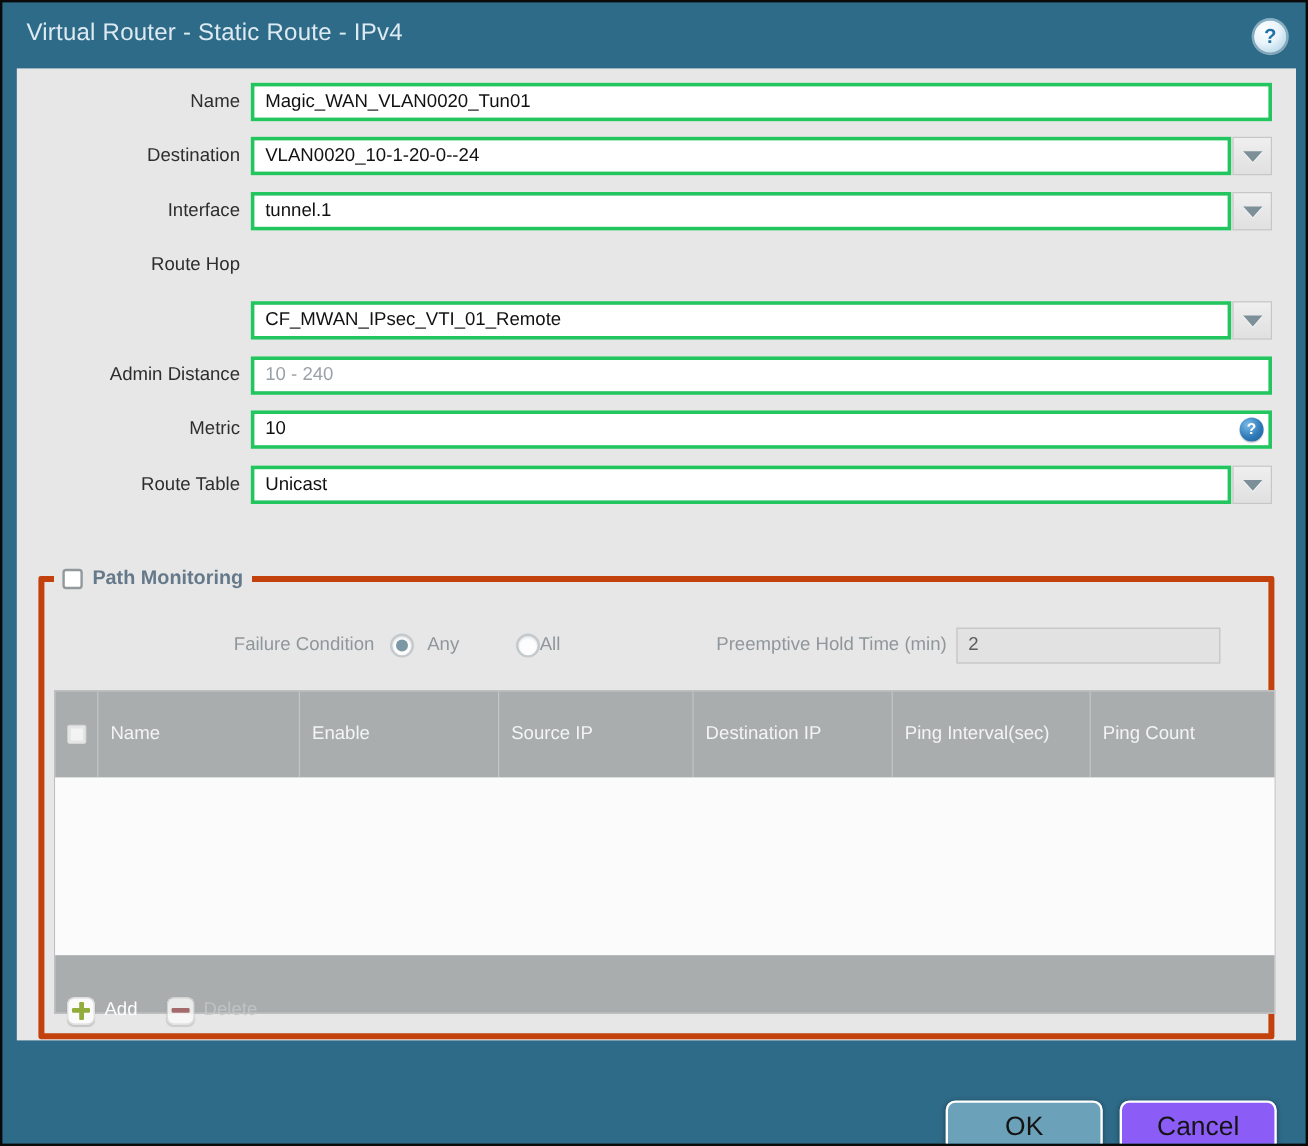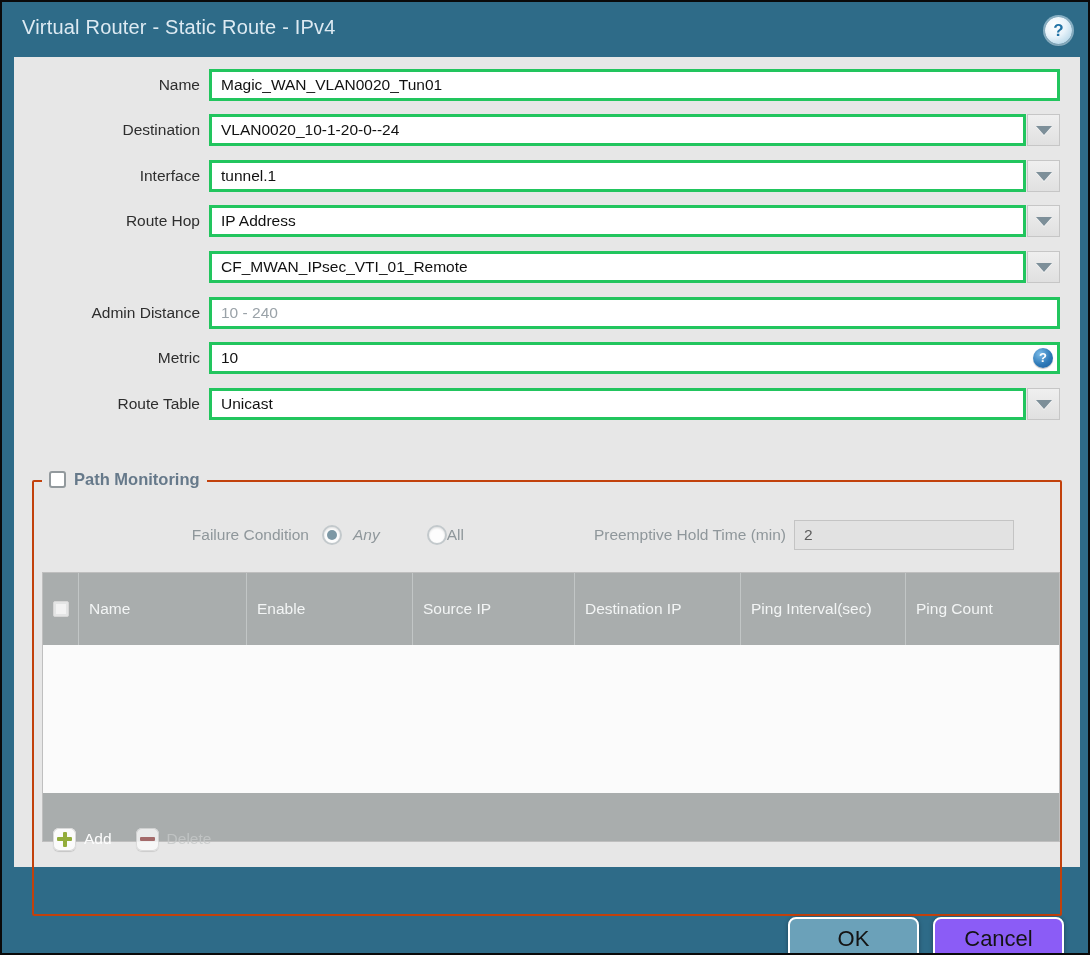--- a/index.html
+++ b/index.html
@@ -28,32 +28,32 @@
   .dd-btn { flex:none; width:33px; height:32px; margin-left:1px; background:linear-gradient(#efefef,#e0e0e0);
             border:1px solid #c6c6c6; display:flex; align-items:center; justify-content:center; cursor:pointer; }
   .dd-arrow { width:0; height:0; border-left:8px solid transparent; border-right:8px solid transparent;
               border-top:9px solid #7d8f99; filter:drop-shadow(0 1px 0 rgba(255,255,255,.7)); }
   .metric-help { position:absolute; right:7px; top:6px; width:20px; height:20px; border-radius:50%;
     background:radial-gradient(circle at 35% 30%, #7bbbe8 0%, #2f7ab8 55%, #1a5c9c 100%);
     color:#fff; font-size:13px; font-weight:bold; text-align:center; line-height:20px; cursor:pointer;
     box-shadow:0 1px 1px rgba(0,0,0,.25); }
 
   
-  .pm { position:absolute; left:18px; top:423px; width:1030px; height:436px; border:2px solid #c2410c; border-radius:2px; }
+  .pm { position:absolute; left:18px; top:423px; width:1030px; height:386px; border:5px solid #c2410c; border-radius:2px; }
   .pm-legend { position:absolute; left:8px; top:-12px; background:#e7e7e7; padding:0 7px; display:flex; align-items:center; gap:8px; }
   .cb { width:17px; height:17px; background:#fff; border:2px solid #92999d; border-radius:3px; cursor:pointer; flex:none; }
   .pm-title { font-size:16.5px; font-weight:bold; color:#66798a; }
 
   .pm-cond-row { position:absolute; left:0; top:38px; width:100%; height:30px; display:flex; align-items:center; }
   .pm-lbl { color:#8f979b; font-size:15.5px; }
   .cond-lbl { width:275px; text-align:right; flex:none; }
   .radio { width:20px; height:20px; border-radius:50%; background:#fdfdfd; border:2px solid #c3c9cc; position:relative;
            flex:none; cursor:pointer; box-shadow:inset 0 1px 2px rgba(0,0,0,.12); }
   .radio.selected::after { content:""; position:absolute; inset:3px; border-radius:50%; background:#7d98a5; }
-  .radio-any { margin-left:13px; } .any-lbl { margin-left:11px;font-style:italic; }
+  .radio-any { margin-left:13px; } .any-lbl { margin-left:11px; }
   .radio-all { margin-left:47px; } .all-lbl { margin-left:0; }
   .pht-lbl { width:320px; text-align:right; flex:none; margin-left:2px; }
   .pht-input { margin-left:8px; width:220px; height:30px; background:#e2e2e2; border:1px solid #c4c4c4;
                padding:0 9px; font-size:15.5px; color:#5d5d5d; font-family:inherit; }
 
   
   .pm-table { position:absolute; left:8px; top:90px; width:1018px; height:270px; border:1px solid #bfbfbf;
               display:flex; flex-direction:column; background:#fbfbfb; }
   .thead { flex:none; height:72px; background:#a9adad; display:flex; }
   .th { border-left:1px solid #c2c6c6; color:#f3f5f5; font-size:15.5px; padding:0 6px 0 10px;
@@ -116,26 +116,20 @@
       <div class="fieldwrap">
         <input class="txt" value="tunnel.1" style="">
         <div class="dd-btn">
             <span class="dd-arrow"></span>
           </div>
       </div>
     </div>
 
     <div class="row" style="top:148px">
       <div class="lbl">Route Hop</div>
-      <div class="fieldwrap">
-        <input class="txt" value="IP Address" style="">
-        <div class="dd-btn">
-            <span class="dd-arrow"></span>
-          </div>
-      </div>
     </div>
 
     <div class="row" style="top:194px">
       <div class="lbl"></div>
       <div class="fieldwrap">
         <input class="txt" value="CF_MWAN_IPsec_VTI_01_Remote" style="">
         <div class="dd-btn">
             <span class="dd-arrow"></span>
           </div>
       </div>

